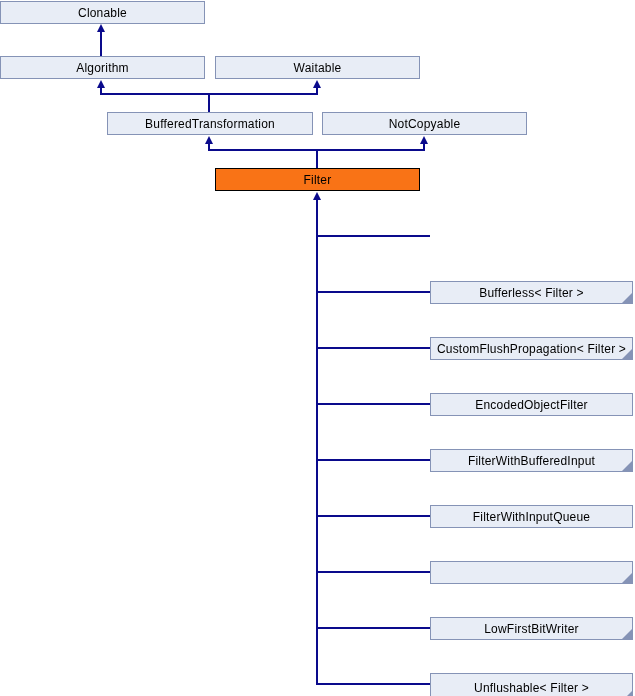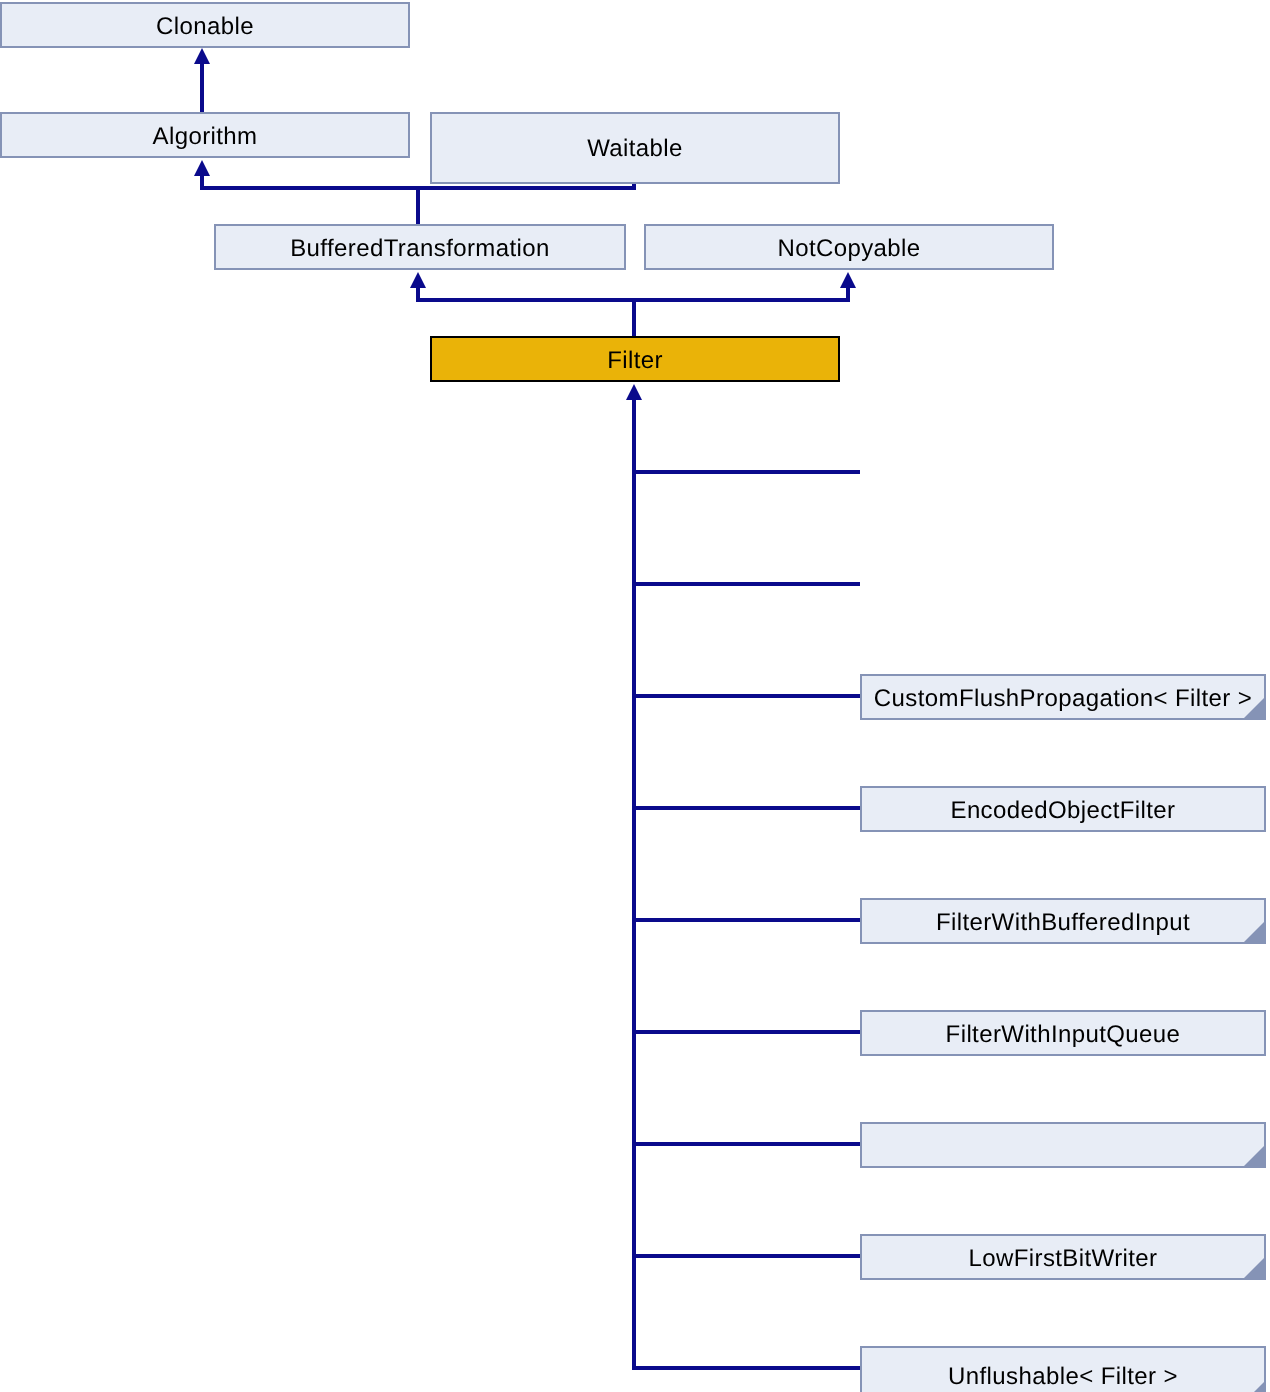--- a/index.html
+++ b/index.html
@@ -22,21 +22,21 @@
     border: 1px solid #8593B6;
     display: flex;
     align-items: center;
     justify-content: center;
     font-size: 12px;
     letter-spacing: 0.2px;
     color: #000000;
     cursor: pointer;
   }
   .node.focus {
-    background: #eab308;
+    background: #f97316;
     border: 1px solid #000000;
     cursor: default;
   }
   .node .label {
     white-space: nowrap;
     pointer-events: none;
     text-align: right;
   }
   .fold {
     position: absolute;
@@ -88,31 +88,35 @@
     <div class="arrowhead" style="left: 313px; top: 80px; border-bottom-color: rgb(10, 10, 140);"></div>
     <div class="arrowhead" style="left: 205px; top: 136px; border-bottom-color: rgb(10, 10, 140);"></div>
     <div class="arrowhead" style="left: 420px; top: 136px; border-bottom-color: rgb(10, 10, 140);"></div>
     <div class="arrowhead" style="left: 313px; top: 192px; border-bottom-color: rgb(10, 10, 140);"></div>
     <div class="node" style="left: 0px; top: 1px; width: 205px; height: 23px;">
       <span class="label">Clonable</span>
     </div>
     <div class="node" style="left: 0px; top: 56px; width: 205px; height: 23px;">
       <span class="label">Algorithm</span>
     </div>
-    <div class="node" style="left: 215px; top: 56px; width: 205px; height: 36px;">
+    <div class="node" style="left: 215px; top: 56px; width: 205px; height: 23px;">
       <span class="label">Waitable</span>
     </div>
     <div class="node" style="left: 107px; top: 112px; width: 206px; height: 23px;">
       <span class="label">BufferedTransformation</span>
     </div>
     <div class="node" style="left: 322px; top: 112px; width: 205px; height: 23px;">
       <span class="label">NotCopyable</span>
     </div>
     <div class="node focus" style="left: 215px; top: 168px; width: 205px; height: 23px;">
       <span class="label">Filter</span>
+    </div>
+    <div class="node" style="left: 430px; top: 281px; width: 203px; height: 23px;">
+      <span class="label">Bufferless&lt; Filter &gt;</span>
+      <div class="fold" style="background: rgb(133, 147, 182);"></div>
     </div>
     <div class="node" style="left: 430px; top: 337px; width: 203px; height: 23px;">
       <span class="label">CustomFlushPropagation&lt; Filter &gt;</span>
       <div class="fold" style="background: rgb(133, 147, 182);"></div>
     </div>
     <div class="node" style="left: 430px; top: 449px; width: 203px; height: 23px;">
       <span class="label">FilterWithBufferedInput</span>
       <div class="fold" style="background: rgb(133, 147, 182);"></div>
     </div>
     <div class="node" style="left: 430px; top: 393px; width: 203px; height: 23px;">

